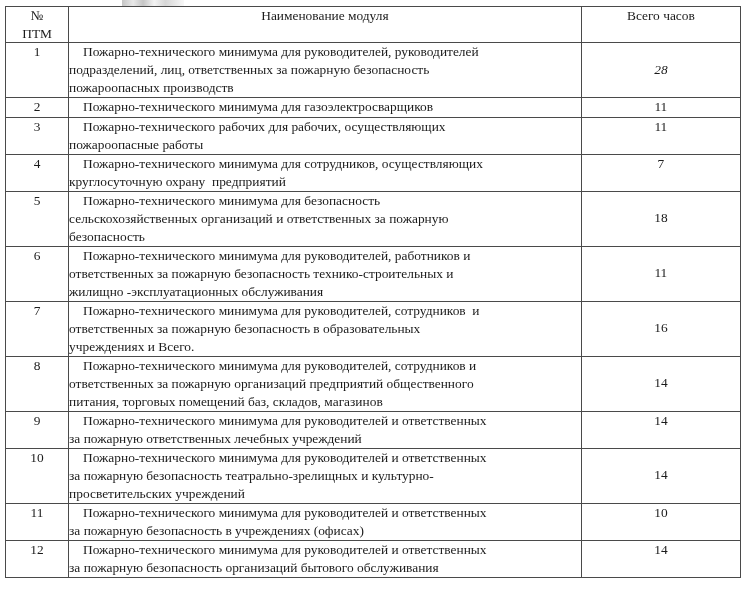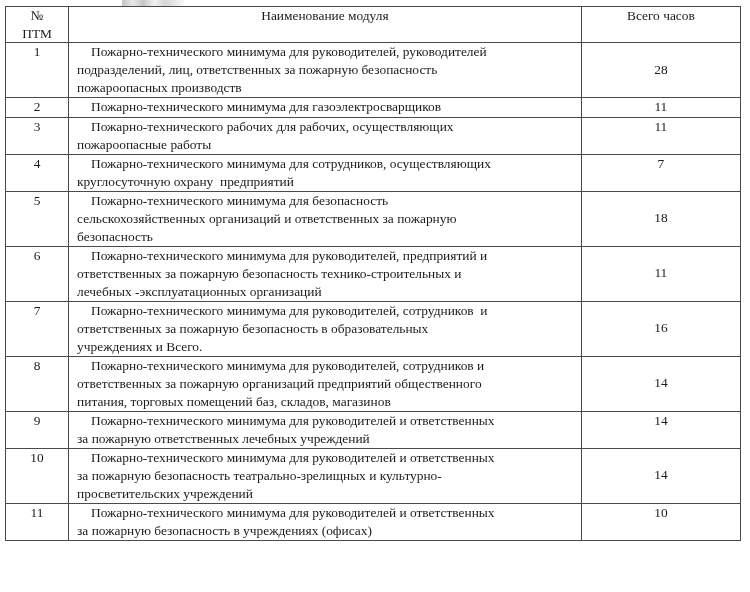--- a/index.html
+++ b/index.html
@@ -94,30 +94,29 @@
   }
   td.hours {
     text-align: center;
     padding: 3px 2px 2px 2px;
     line-height: 1.30;
     vertical-align: top;
   }
   .name-line {
     display: block;
     white-space: pre;
-    margin-left: 8px;
   }
   .name-line.first {
     text-indent: 14px;
   }
   
   tr.lines-1 td.hours .hval { display: block; padding-top: 0px; }
   tr.lines-2 td.hours .hval { display: block; padding-top: 0px; }
   tr.lines-3 td.hours .hval { display: block; padding-top: 17px; }
-  tr.r1     td.hours .hval  { padding-top: 18px; }
+  tr.r1     td.hours .hval  { padding-top: 18px; font-style: italic; }
 
   
   td.num .nval { display: block; }
 </style>
 </head>
 <body>
 
 <div id="scan-artifact"></div>
 
 <div id="table-wrap">
@@ -197,23 +196,23 @@
           </td>
           <td class="hours">
             <span class="hval">18</span>
           </td>
         </tr>
         <tr class="lines-3 r6">
           <td class="num">
             <span class="nval">6</span>
           </td>
           <td class="name">
-            <span class="name-line first">Пожарно-технического минимума для руководителей, предприятий и</span>
+            <span class="name-line first">Пожарно-технического минимума для руководителей, работников и</span>
             <span class="name-line">ответственных за пожарную безопасность технико-строительных и</span>
-            <span class="name-line">лечебных -эксплуатационных организаций</span>
+            <span class="name-line">жилищно -эксплуатационных обслуживания</span>
           </td>
           <td class="hours">
             <span class="hval">11</span>
           </td>
         </tr>
         <tr class="lines-3 r7">
           <td class="num">
             <span class="nval">7</span>
           </td>
           <td class="name">
@@ -268,15 +267,27 @@
             <span class="nval">11</span>
           </td>
           <td class="name">
             <span class="name-line first">Пожарно-технического минимума для руководителей и ответственных</span>
             <span class="name-line">за пожарную безопасность в учреждениях (офисах)</span>
           </td>
           <td class="hours">
             <span class="hval">10</span>
           </td>
         </tr>
+        <tr class="lines-2 r12">
+          <td class="num">
+            <span class="nval">12</span>
+          </td>
+          <td class="name">
+            <span class="name-line first">Пожарно-технического минимума для руководителей и ответственных</span>
+            <span class="name-line">за пожарную безопасность организаций бытового обслуживания</span>
+          </td>
+          <td class="hours">
+            <span class="hval">14</span>
+          </td>
+        </tr>
       </tbody>
   </table>
 </div>
 
 </body></html>

